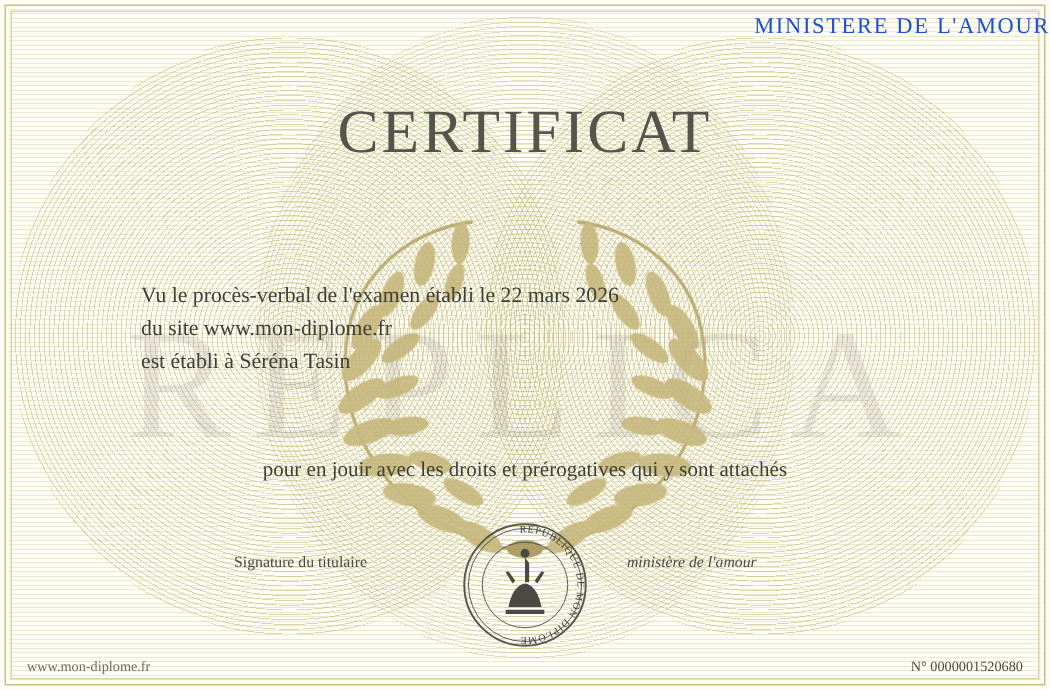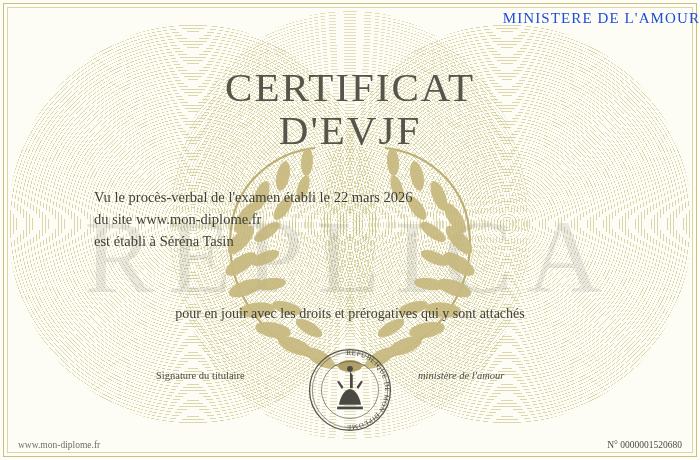--- a/index.html
+++ b/index.html
@@ -249,21 +249,20 @@
     </g>
     <g fill="#a8985c">
       <ellipse cx="145" cy="226" rx="12" ry="6"></ellipse>
     </g>
   </svg>
 
   <div class="ministry">MINISTERE DE L'AMOUR</div>
 
   <div class="title">
     <span>CERTIFICAT</span>
-    <span class="line2">D'EVJF</span>
   </div>
 
   <div class="body-block">
     <div class="line">Vu le procès-verbal de l'examen établi le 22 mars 2026</div>
     <div class="line">du site www.mon-diplome.fr</div>
     <div class="line">est établi à Séréna Tasin</div>
   </div>
 
   <div class="rights">pour en jouir avec les droits et prérogatives qui y sont attachés</div>
 

